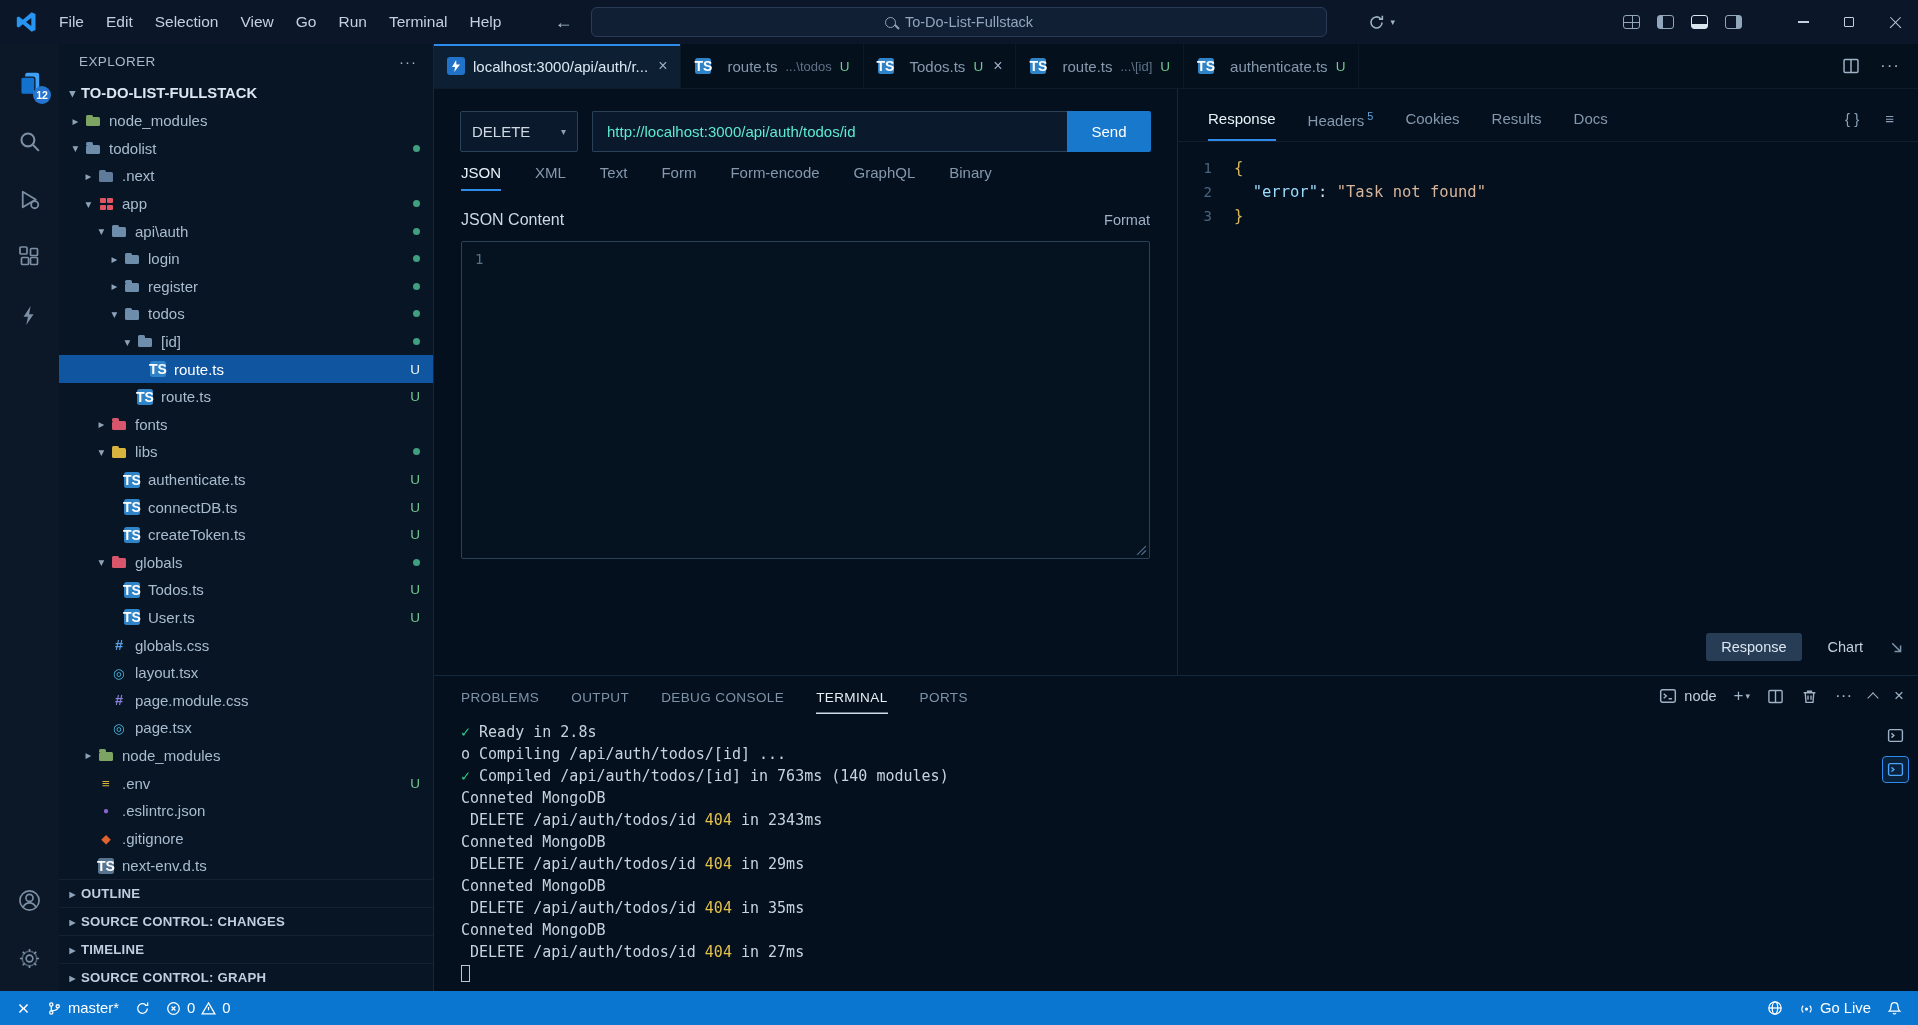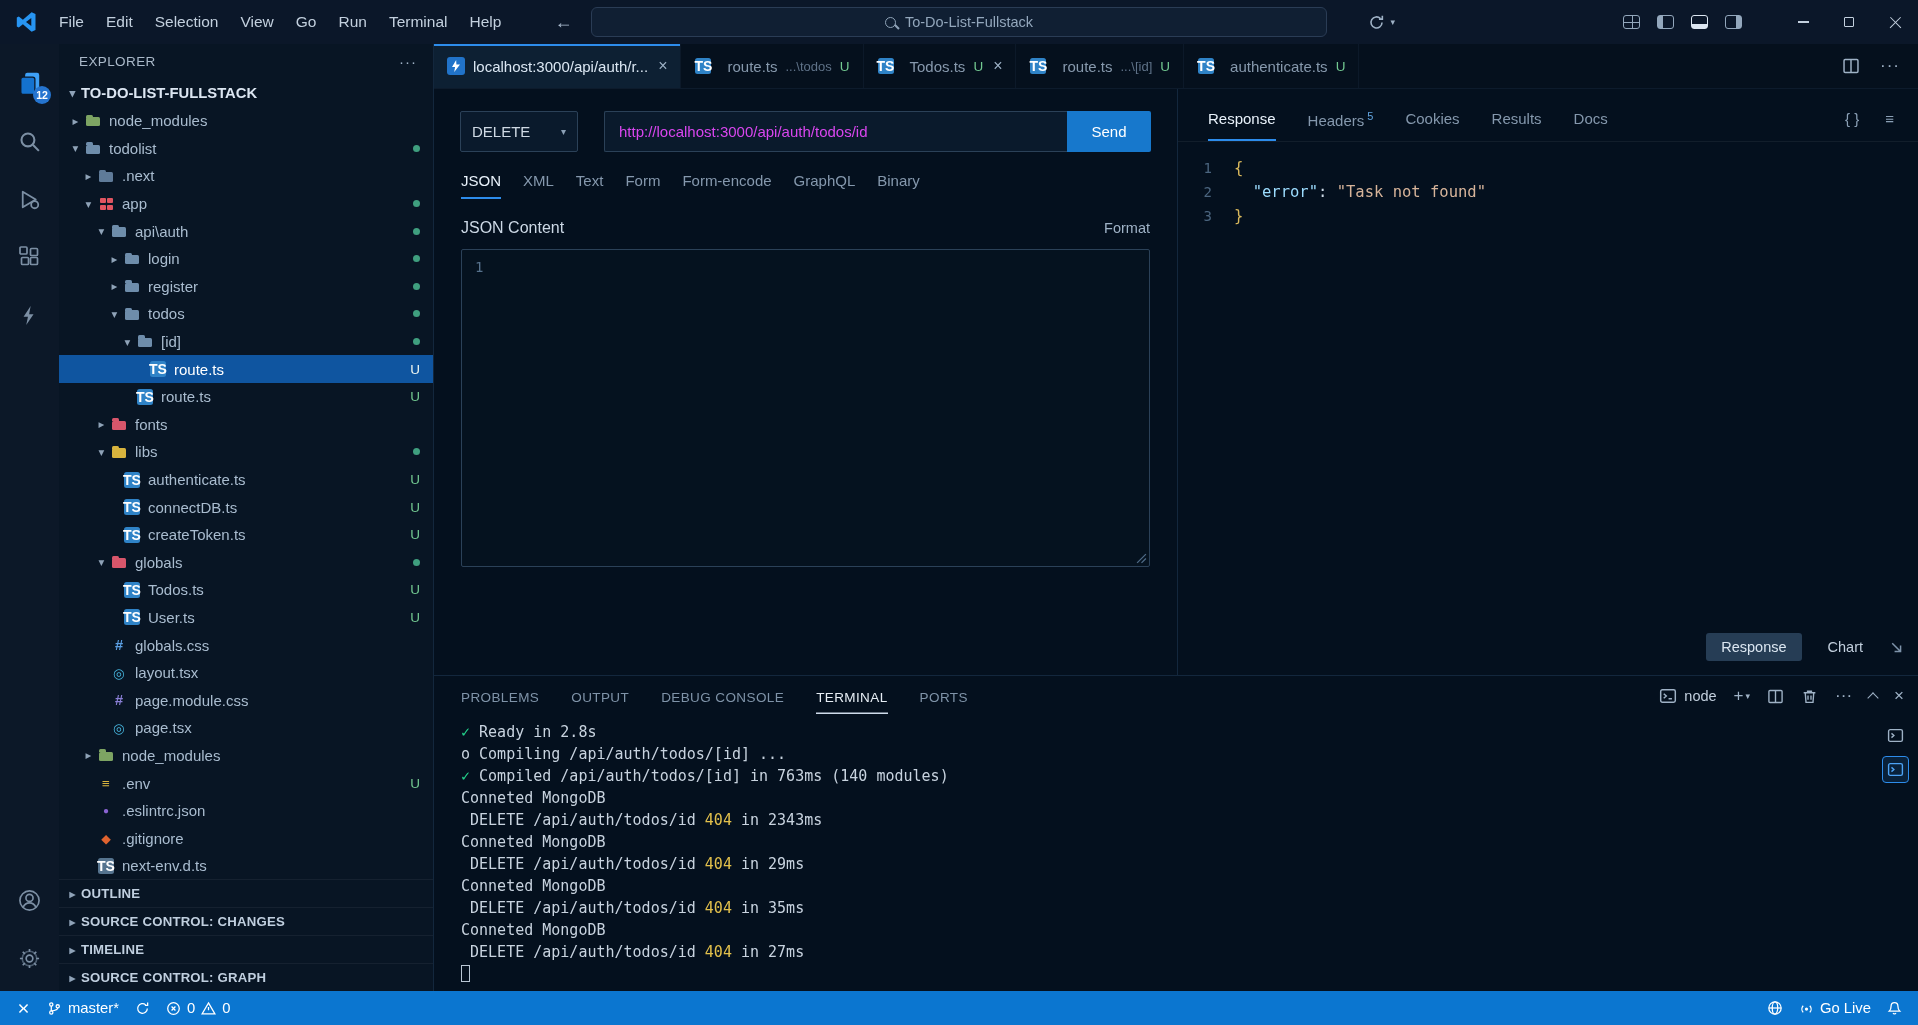--- a/index.html
+++ b/index.html
@@ -102,28 +102,28 @@
   .act-ic{display:flex;align-items:center;font-size:17px;letter-spacing:1px}
 
   .editor-content{flex:1;display:flex;min-height:0;background:var(--editor-bg)}
 
   
   .request-pane{flex:0 0 744px;width:744px;border-right:1px solid var(--border);display:flex;flex-direction:column;min-height:0}
   .url-row{display:flex;margin:22px 26px 0;height:41px}
   .method-box{flex:0 0 118px;border:1px solid var(--input-border);background:var(--input-bg);border-radius:2px;
       display:flex;align-items:center;justify-content:space-between;padding:0 11px;font-size:15px;color:#cfd9e4}
   .method-box .dd{color:var(--text-mid);font-size:10px}
-  .url-input{flex:1;margin-left:26px;background:var(--input-bg);border:1px solid var(--input-border);border-right:none;
-      border-radius:2px 0 0 2px;color:#d946ef;font-size:15px;padding:0 14px;font-family:inherit;outline:none}
+  .url-input{flex:1;margin-left:14px;background:var(--input-bg);border:1px solid var(--input-border);border-right:none;
+      border-radius:2px 0 0 2px;color:#5eead4;font-size:15px;padding:0 14px;font-family:inherit;outline:none}
   .send-btn{flex:0 0 84px;background:var(--btn-blue);border:none;color:#fff;font-size:15px;border-radius:0 2px 2px 0;font-family:inherit}
   .req-tabs{display:flex;gap:34px;padding:0 27px;margin-top:17px;border-bottom:1px solid rgba(255,255,255,.06)}
   .rtab{font-size:15px;color:#8598ad;padding:6px 0 12px}
   .rtab.active{color:#e9f2fb;box-shadow:inset 0 -2px 0 var(--accent)}
   sup.tab-count{font-size:11px;color:#61a3dd;margin-left:3px}
-  .body-tabs{display:flex;gap:22px;padding:0 27px;margin-top:14px}
+  .body-tabs{display:flex;gap:34px;padding:0 27px;margin-top:6px}
   .btab{font-size:15px;color:#8598ad;padding:6px 0 10px}
   .btab.active{color:#e9f2fb;box-shadow:inset 0 -2px 0 var(--accent)}
   .content-head{display:flex;align-items:center;margin:20px 27px 0}
   .ch-title{font-size:16px;color:#cdd9e6}
   .ch-format{margin-left:auto;font-size:14.5px;color:#9fb2c6}
   .json-box{margin:12px 27px 0;height:318px;border:1px solid var(--input-border);border-radius:2px;position:relative;background:#05121f}
   .json-ln{position:absolute;left:13px;top:9px;font-size:14px;color:#56718c;font-family:"DejaVu Sans Mono",monospace}
   .resize-grip{position:absolute;right:2px;bottom:2px}
 
   

